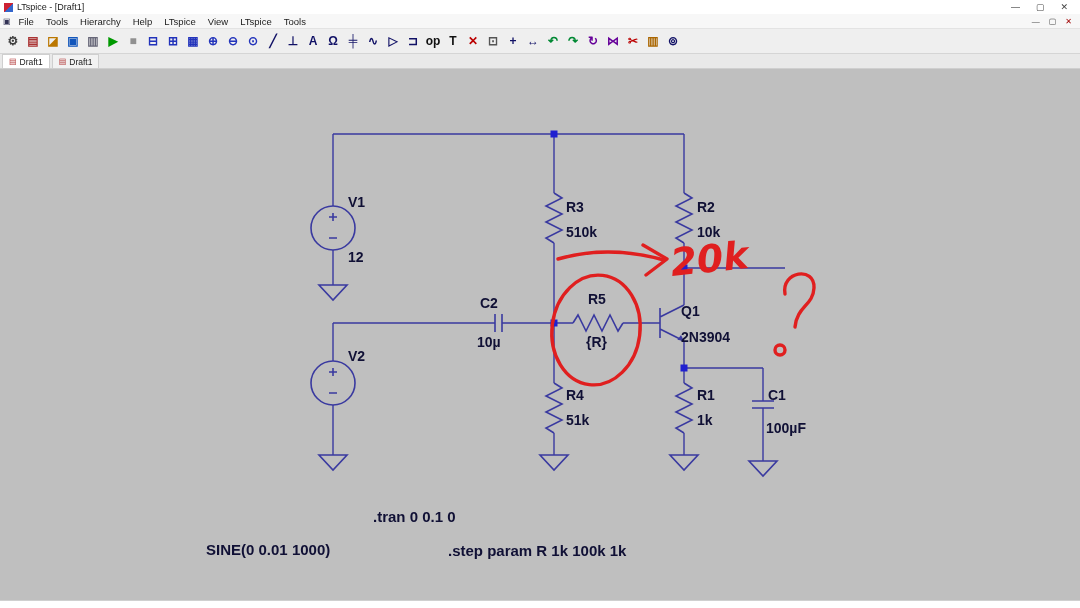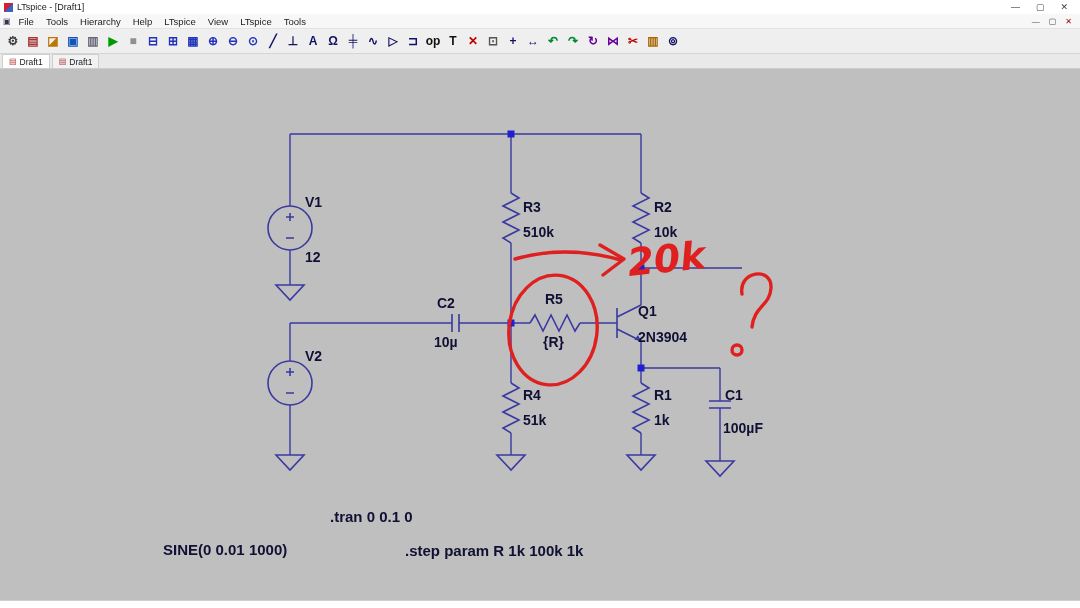--- a/index.html
+++ b/index.html
@@ -34,21 +34,21 @@
 
   
   .tabbar{height:14px;background:#e9e9e9;display:flex;align-items:flex-end;
     padding:0 2px;gap:2px;flex:0 0 auto;border-bottom:1px solid #cfcfcf;}
   .tab{height:13px;display:flex;align-items:center;gap:3px;padding:0 6px;
     font-size:8.5px;color:#222;background:#f2f2f2;border:1px solid #cfcfcf;border-bottom:none;cursor:default;}
   .tab.active{background:#ffffff;}
   .tab-icon{font-size:8px;color:#b03030;}
 
   
-  .canvas{flex:1 1 auto;background:var(--canvas,#bfbfbf);position:relative;}
+  .canvas{flex:1 1 auto;background:var(--canvas,#bfbfbf);position:relative;padding-left:43px;}
   .canvas svg{display:block;}
   .wire{stroke:var(--wire,#3a3aa0);stroke-width:1.4;fill:none;}
   .cmp{stroke:var(--wire,#3a3aa0);stroke-width:1.6;fill:none;}
   .node{fill:var(--node,#2020d0);stroke:none;}
   .lbl{font-family:"Liberation Sans",sans-serif;font-weight:bold;font-size:14px;fill:var(--label,#101035);}
   .dir{font-family:"Liberation Sans",sans-serif;font-weight:bold;font-size:15px;fill:var(--label,#101035);}
   .red{stroke:var(--annotation,#e01f1f);fill:none;stroke-width:3.4;stroke-linecap:round;stroke-linejoin:round;}
   .redtext{fill:var(--annotation,#e01f1f);font-weight:bold;font-style:italic;
     font-family:"DejaVu Sans",sans-serif;}
 

